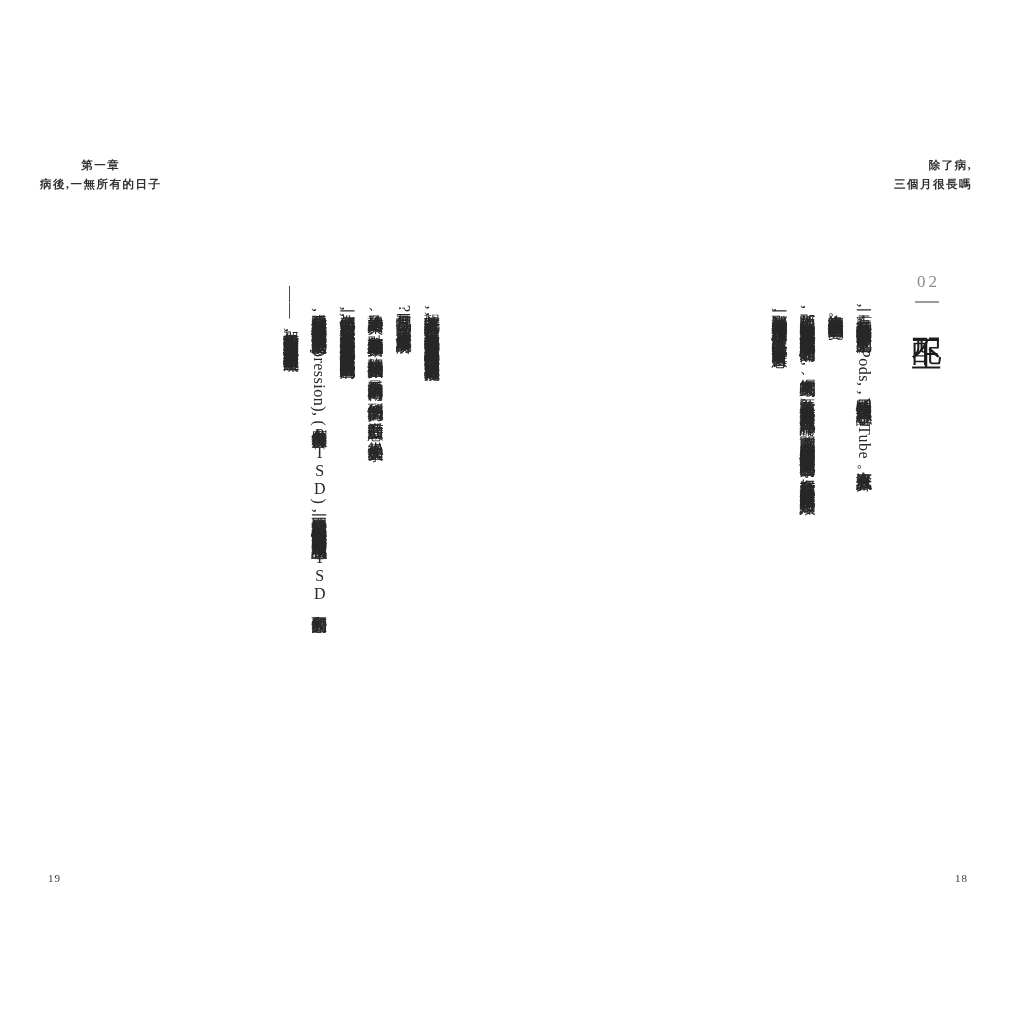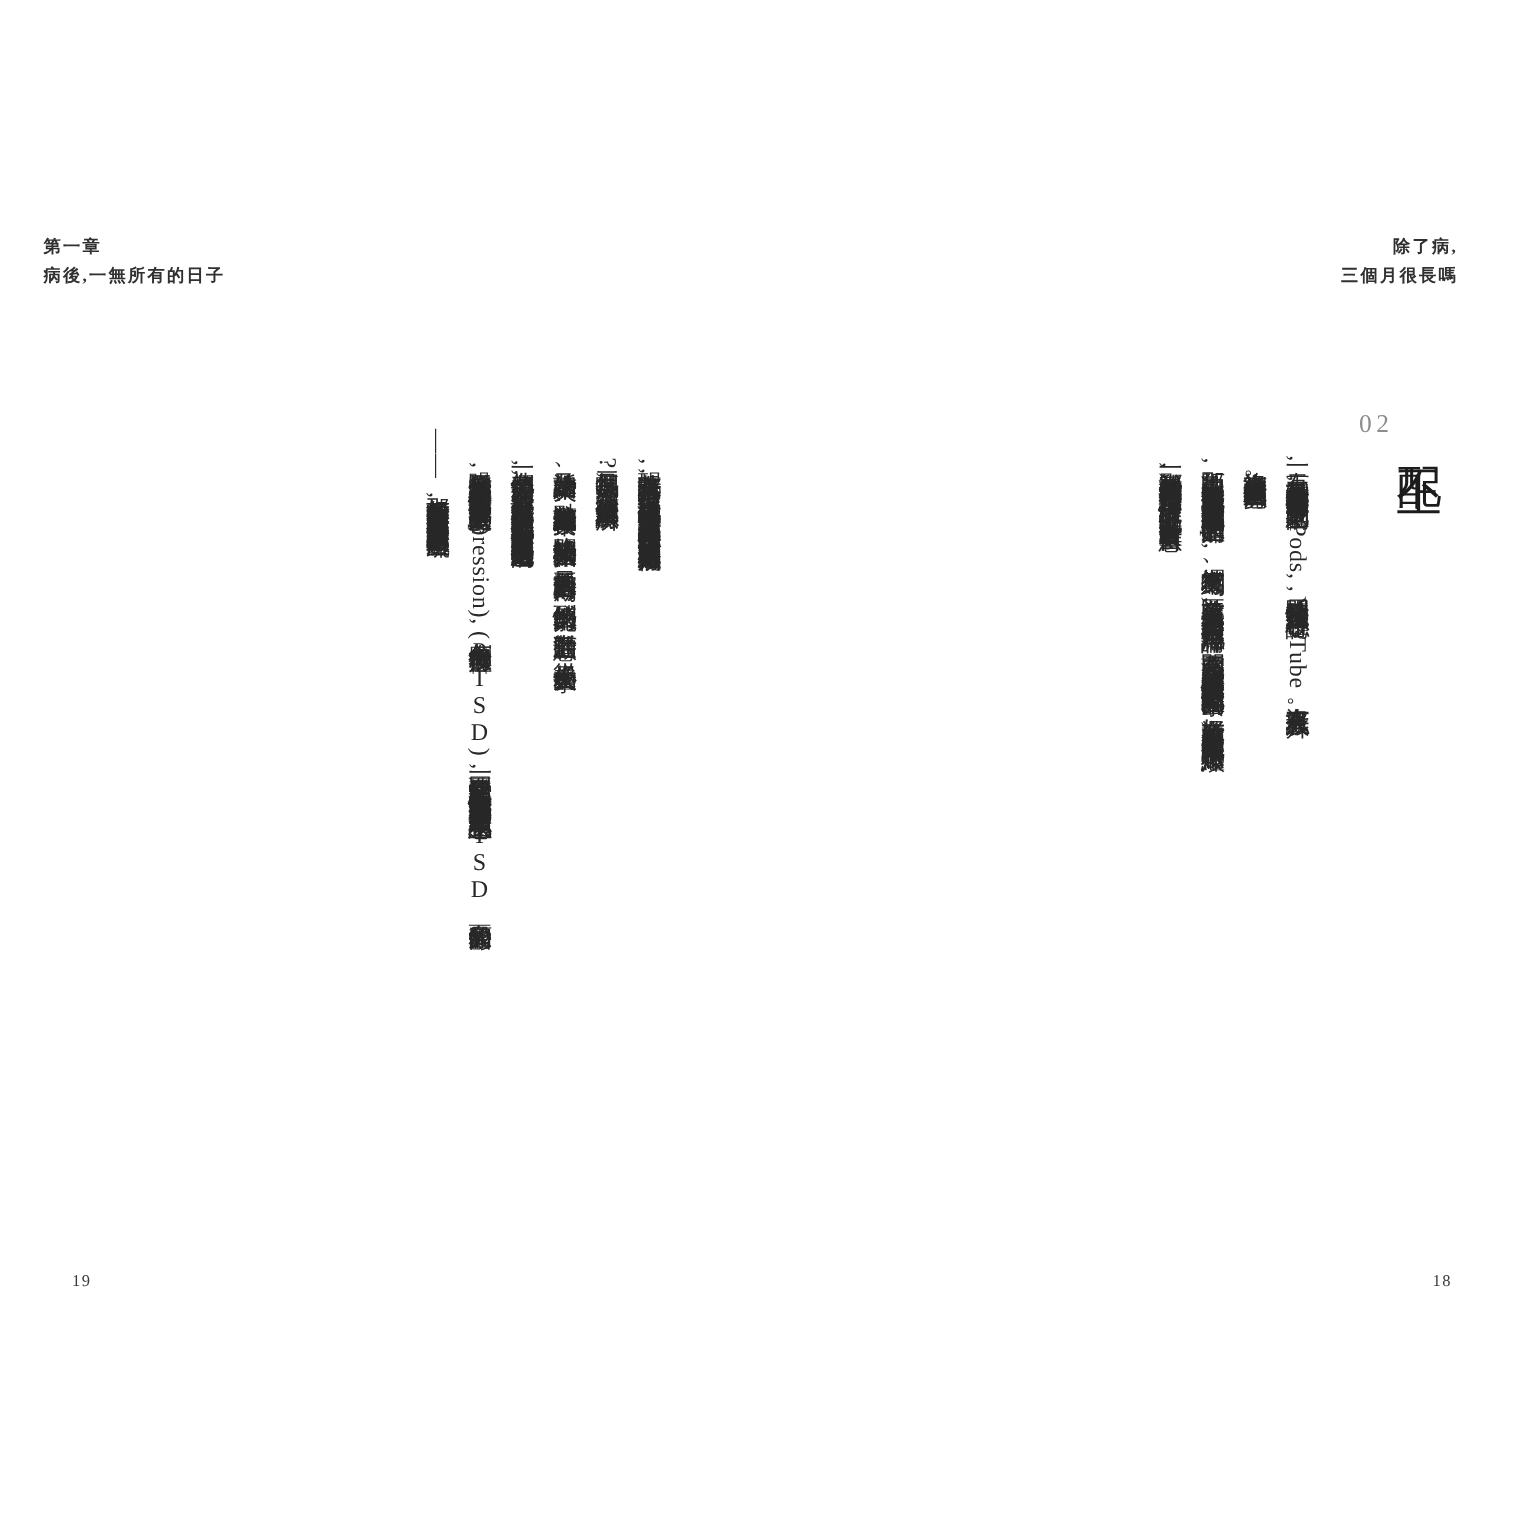--- a/index.html
+++ b/index.html
@@ -22,32 +22,32 @@
   
   .running-header {
     position: absolute;
     top: 156px;
     font-size: 11.5px;
     line-height: 19px;
     letter-spacing: 1.5px;
     font-weight: bold;
     color: #303030;
   }
-  .running-header.left  { left: 29px;  text-align: left; }
+  .running-header.left  { left: 40px;  text-align: center; }
   .running-header.right { right: 52px; text-align: right; }
 
   
   .chapter-head {
     position: absolute;
     left: 903px;
     top: 272px;
     width: 48px;
     display: flex;
-    flex-direction: row;
-    align-items: flex-end;
+    flex-direction: column;
+    align-items: center;
   }
   .chapter-number {
     font-size: 17px;
     letter-spacing: 3px;
     color: #8c8c8c;
     padding-left: 3px; 
   }
   .chapter-rule {
     width: 24px;
     height: 2px;
@@ -78,21 +78,21 @@
   .vtext.right-page { right: 146px; }
   .vtext.left-page  { right: 578px; }
   .vtext p { margin: 0; padding: 0; }
   .vtext p.indent-2 { text-indent: 2em; }
   .vtext p.indent-1 { text-indent: 1em; }
   .upright { text-orientation: upright; letter-spacing: 1px; }
 
   
   .folio {
     position: absolute;
-    top: 848px;
+    top: 872px;
     font-size: 11px;
     letter-spacing: 1px;
     color: #3a3a3a;
   }
   .folio.left  { left: 48px; }
   .folio.right { right: 56px; margin-left: 48px; }
 </style>
 </head>
 <body>
 

